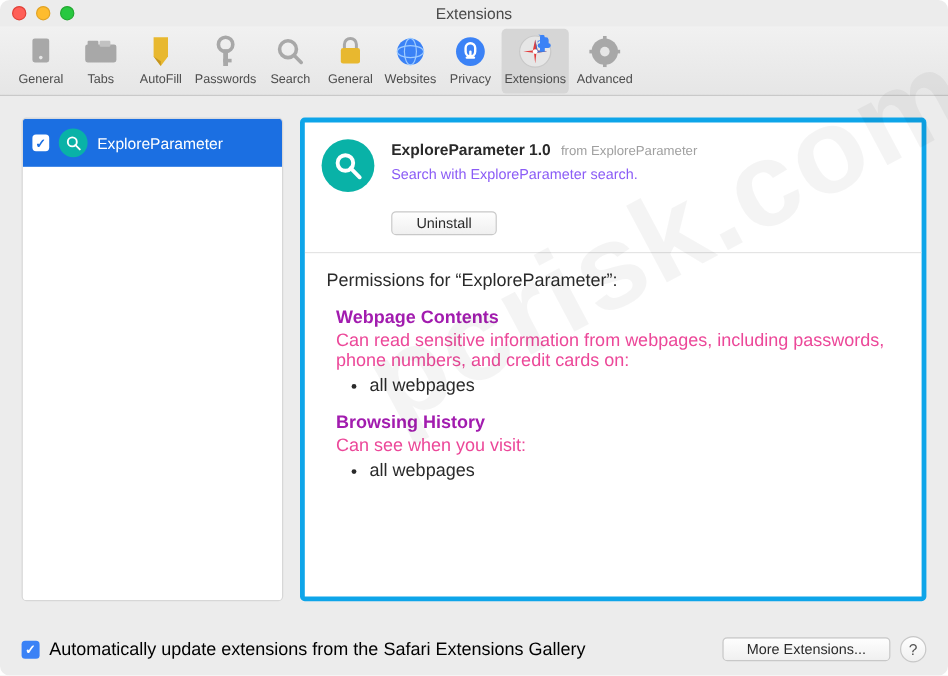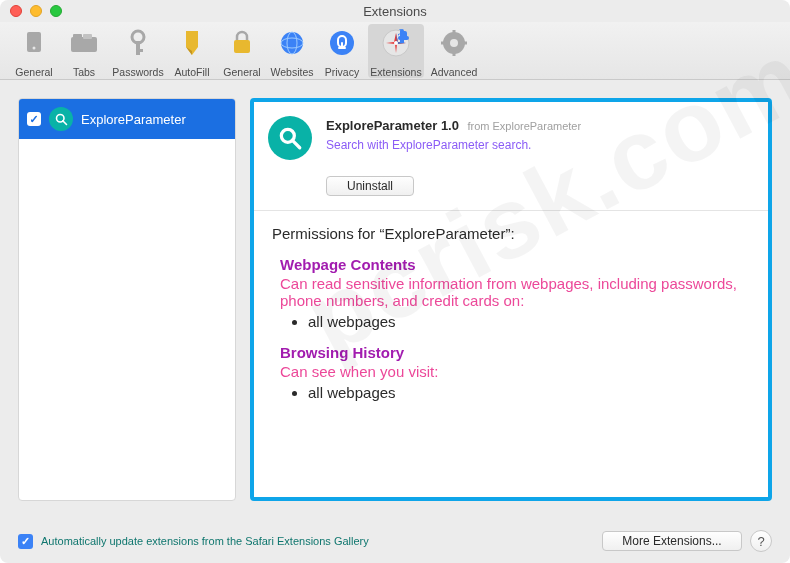--- a/index.html
+++ b/index.html
@@ -44,21 +44,21 @@
   align-items: flex-start;
   padding: 2px 10px 0 10px;
   gap: 2px;
   border-bottom: 1px solid #c9c9c9;
   background: linear-gradient(#f1f1f1, #e6e6e6);
 }
 .tool-item {
   display: flex;
   flex-direction: column;
   align-items: center;
-  justify-content: space-between;
+  justify-content: flex-start;
   width: 48px;
   height: 54px;
   padding-top: 4px;
   border-radius: 4px;
   cursor: default;
   font-size: 10.5px;
   color: #4c4c4c;
 }
 .tool-item.wide { width: 56px; }
 .tool-item.selected {
@@ -189,21 +189,21 @@
   width: 15px; height: 15px;
   border-radius: 3px;
   background: #3b82f6;
   display: flex;
   align-items: center;
   justify-content: center;
   color: #fff;
   font-size: 11px;
   font-weight: bold;
 }
-.footer-label { font-size: 11px; color: #0f766e; }
+.footer-label { font-size: 15px; color: #000000; }
 .footer-spacer { flex: 1; }
 .help-btn {
   width: 22px; height: 22px;
   border-radius: 50%;
   border: 1px solid #c8c8c8;
   background: linear-gradient(#fff, #f0f0f0);
   font-size: 13px;
   color: #555;
   display: flex;
   align-items: center;
@@ -248,38 +248,47 @@
     <div class="tool-item">
       <div class="tool-icon">
         <svg width="28" height="22" viewBox="0 0 28 22">
             <rect x="1" y="5" width="26" height="15" rx="2" fill="#a8a8a8"></rect>
             <rect x="3" y="2" width="9" height="5" rx="1" fill="#a8a8a8"></rect>
             <rect x="13" y="2" width="9" height="5" rx="1" fill="#c2c2c2"></rect>
           </svg>
       </div>
       <span>Tabs</span>
     </div>
+    <div class="tool-item">
+      <div class="tool-icon">
+        <svg width="22" height="28" viewBox="0 0 22 28">
+            <path d="M5 2 L17 2 L17 18 L11 26 L5 18 Z" fill="#e8b82f"></path>
+            <path d="M5 18 L11 26 L11 22 Z" fill="#c49520"></path>
+          </svg>
+      </div>
+      <span>AutoFill</span>
+    </div>
     <div class="tool-item wide">
       <div class="tool-icon">
         <svg width="24" height="28" viewBox="0 0 24 28">
             <circle cx="12" cy="8" r="6" fill="none" stroke="#a8a8a8" stroke-width="3"></circle>
             <rect x="10" y="12" width="4" height="14" fill="#a8a8a8"></rect>
             <rect x="10" y="20" width="7" height="3" fill="#a8a8a8"></rect>
           </svg>
       </div>
       <span>Passwords</span>
     </div>
     <div class="tool-item">
       <div class="tool-icon">
-        <svg width="22" height="28" viewBox="0 0 22 28">
-            <path d="M5 2 L17 2 L17 18 L11 26 L5 18 Z" fill="#e8b82f"></path>
-            <path d="M5 18 L11 26 L11 22 Z" fill="#c49520"></path>
-          </svg>
-      </div>
-      <span>AutoFill</span>
+        <svg width="24" height="24" viewBox="0 0 24 24">
+            <circle cx="10" cy="10" r="7" fill="none" stroke="#a8a8a8" stroke-width="3"></circle>
+            <line x1="15" y1="15" x2="21" y2="21" stroke="#a8a8a8" stroke-width="3" stroke-linecap="round"></line>
+          </svg>
+      </div>
+      <span>Search</span>
     </div>
     <div class="tool-item">
       <div class="tool-icon">
         <svg width="24" height="26" viewBox="0 0 24 26">
             <rect x="4" y="10" width="16" height="13" rx="2" fill="#e8b82f"></rect>
             <path d="M7 10 V7 a5 5 0 0 1 10 0 V10" fill="none" stroke="#a8a8a8" stroke-width="2.5"></path>
           </svg>
       </div>
       <span>General</span>
     </div>

